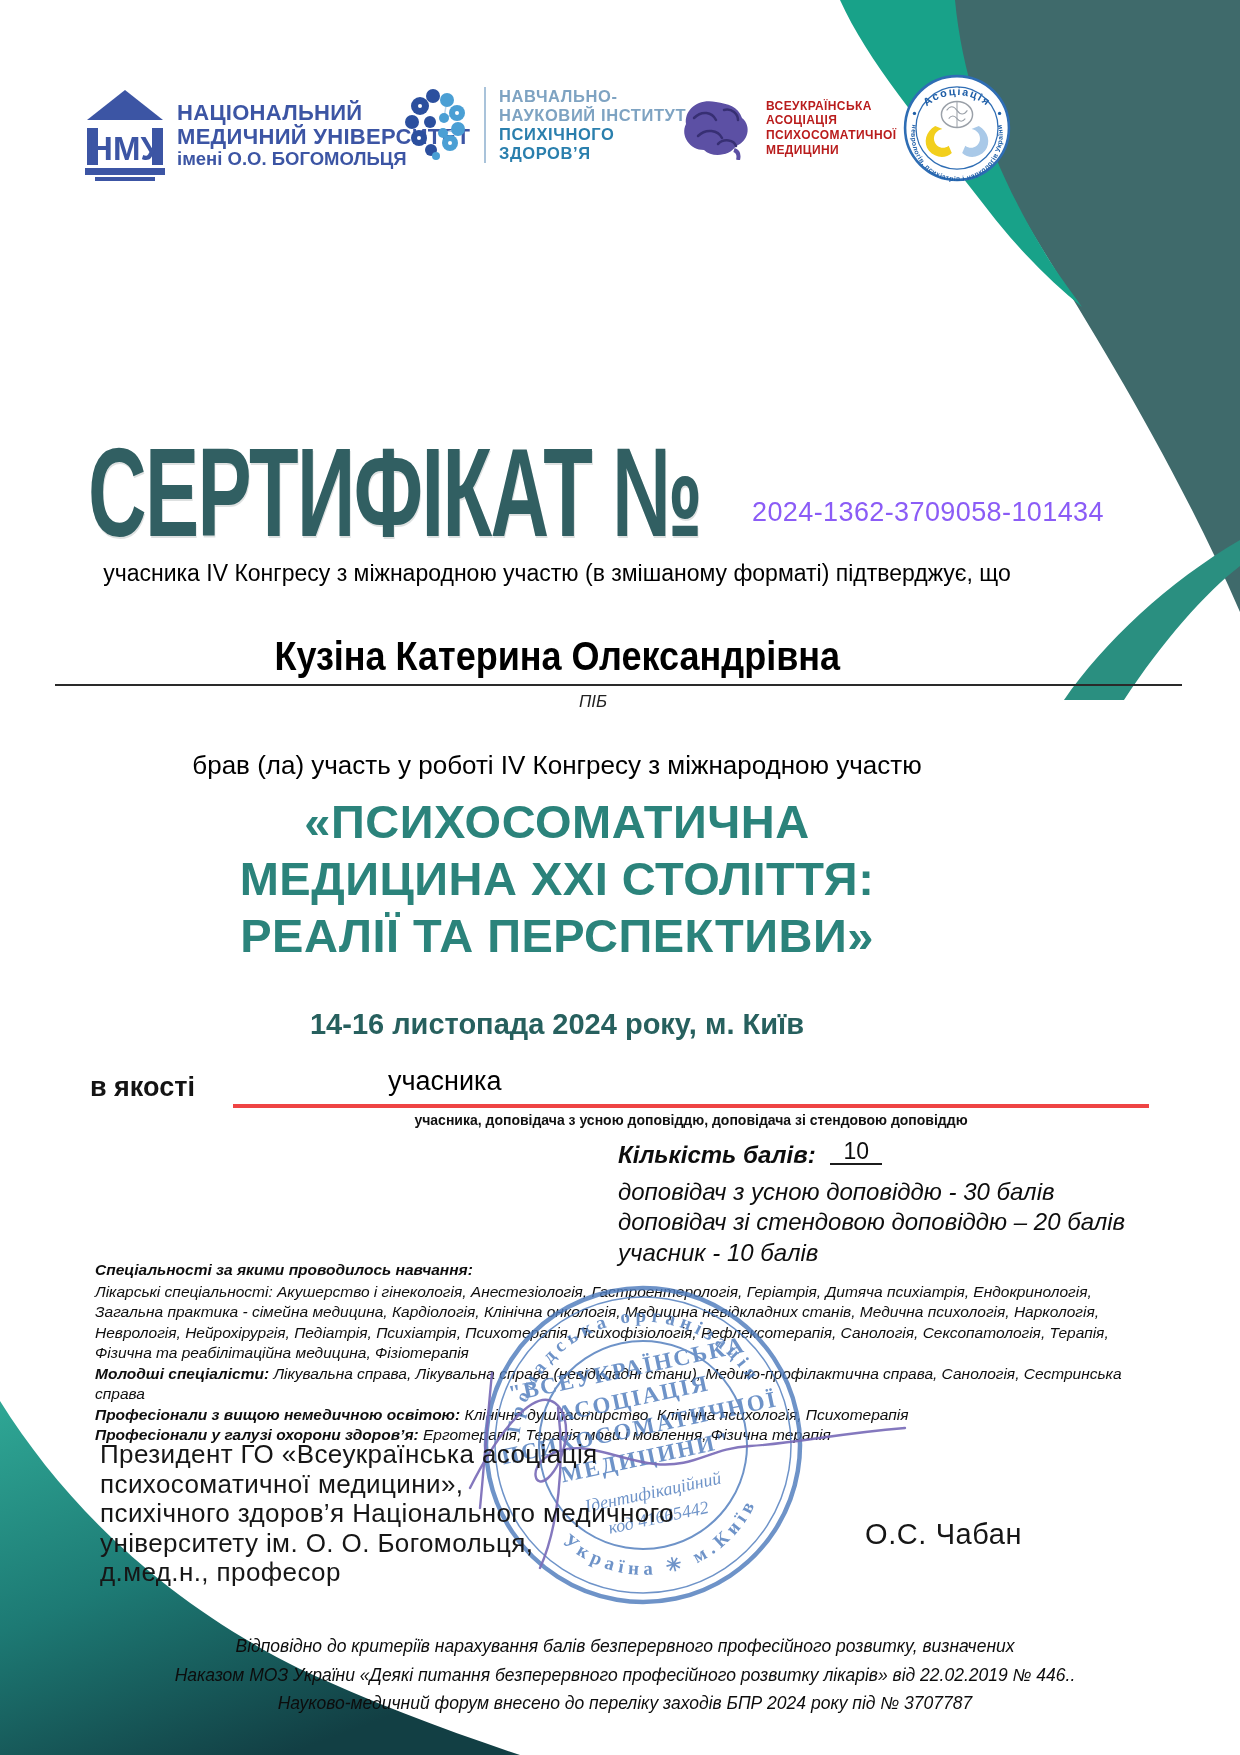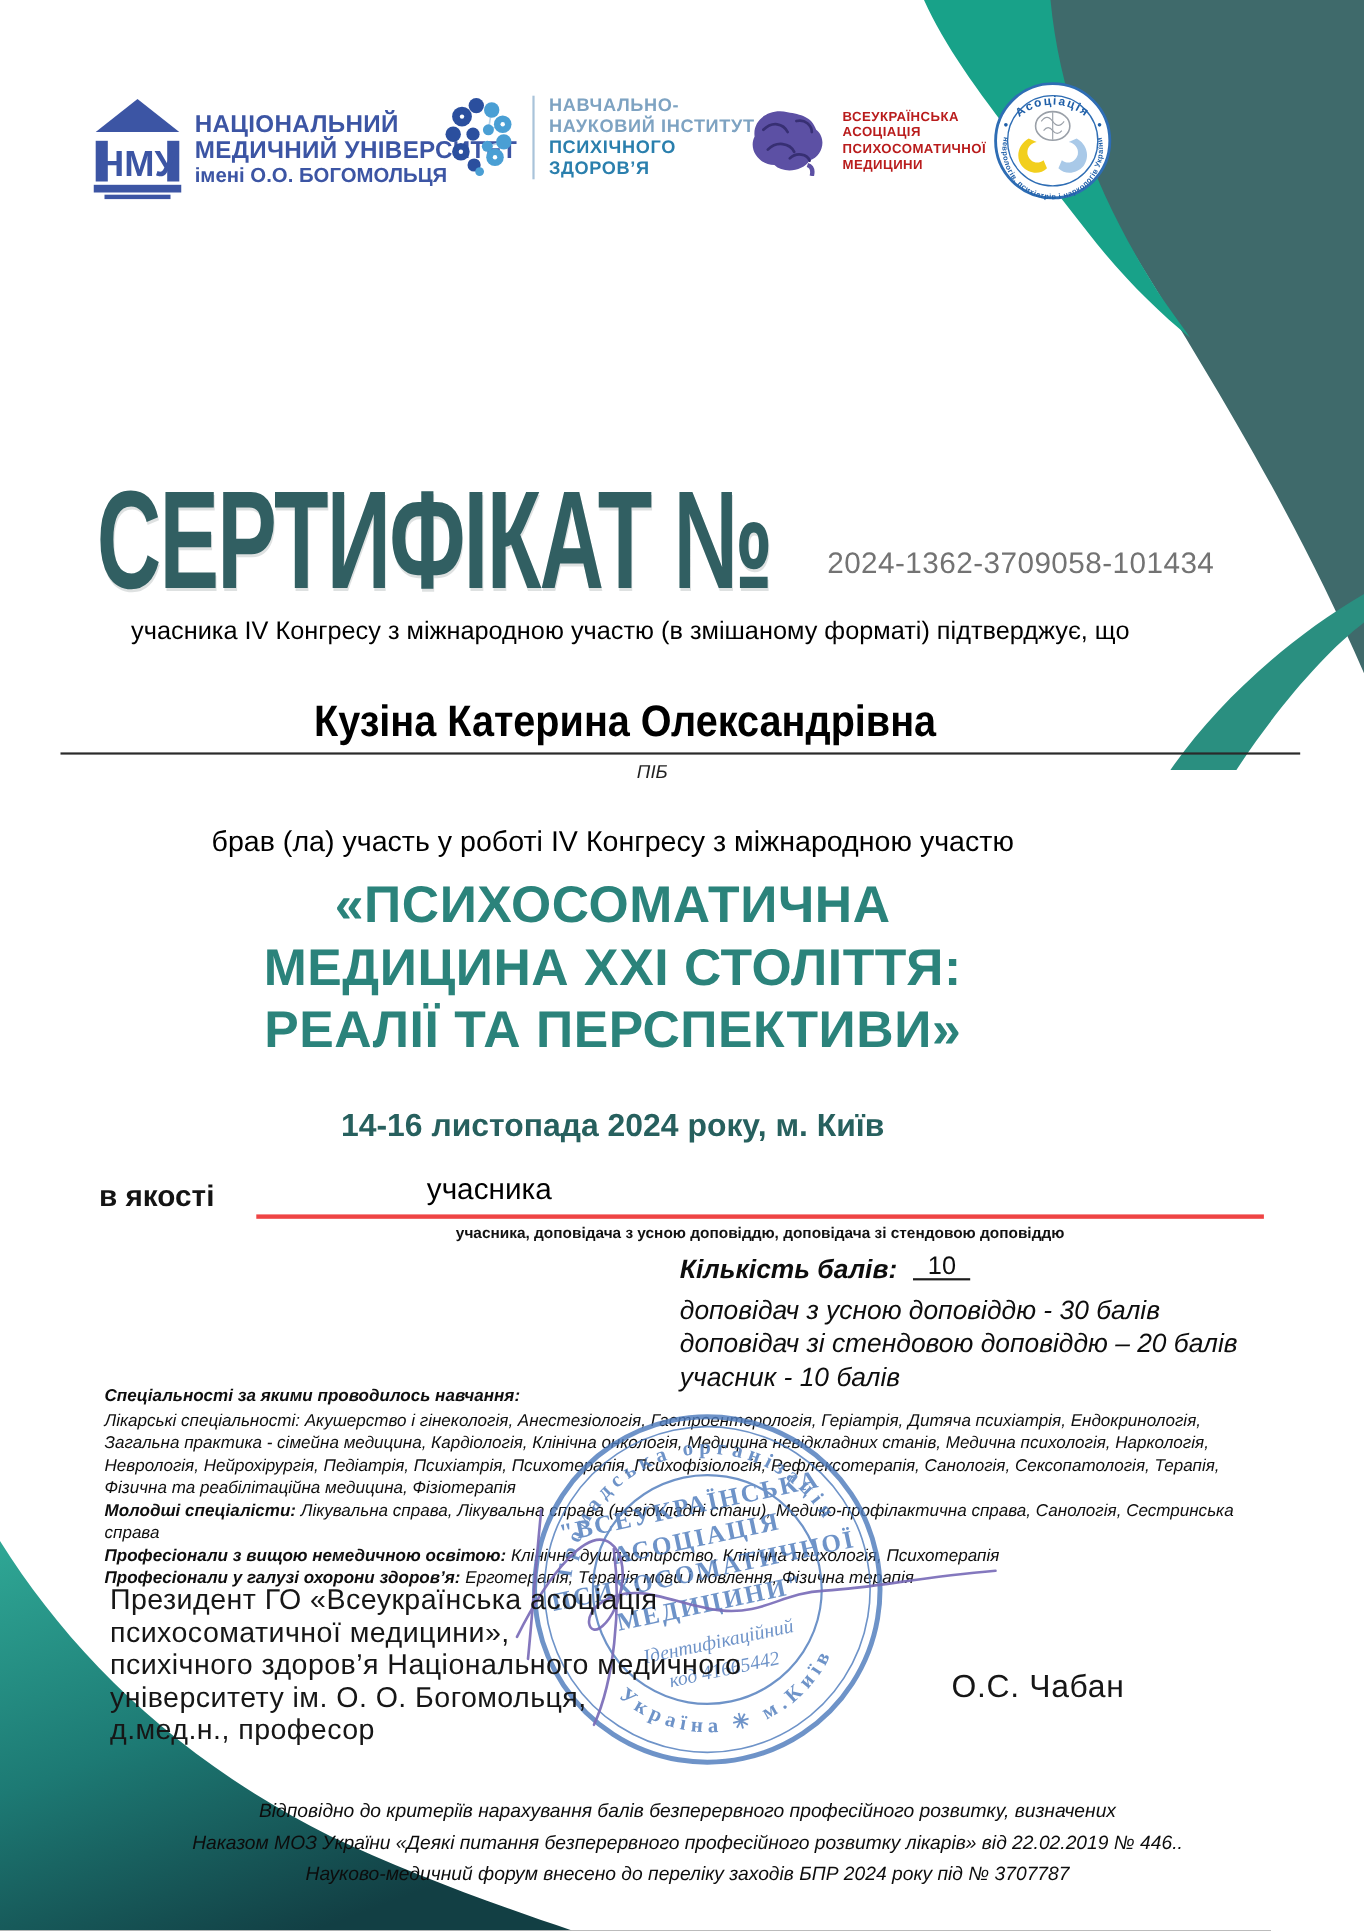--- a/index.html
+++ b/index.html
@@ -30,26 +30,26 @@
   .uapm-text{color:#b91c1c; font-weight:800; font-size:12px; line-height:1.22; letter-spacing:.4px;}
   .logo-assoc{left:903px; top:-6px;}
 
   
   .big-title{left:88px; top:420px; white-space:nowrap;}
   .big-title span{
     display:inline-block; font-size:104px; font-weight:800; letter-spacing:-2px;
     color:var(--title-teal); transform:scale(.78,1.22); transform-origin:top left;
     text-shadow:1px 2px 0 rgba(20,45,45,.14);
   }
-  .cert-number{left:752px; top:497px; font-size:27px; letter-spacing:.4px; color:#737373;}
-
-  .subtitle{left:0; top:560px; width:1114px; text-align:center; font-size:23px; color:#000;margin-left:16px;}
-
-  
-  .name{left:0; top:634px; width:1114px; text-align:center; font-size:40px; font-weight:bold; color:#000;margin-left:11px;}
+  .cert-number{left:752px; top:497px; font-size:27px; letter-spacing:.4px; color:#8b5cf6;}
+
+  .subtitle{left:0; top:560px; width:1114px; text-align:center; font-size:23px; color:#000;}
+
+  
+  .name{left:0; top:634px; width:1114px; text-align:center; font-size:40px; font-weight:bold; color:#000;}
   .name span{display:inline-block; transform:scaleX(.9);}
   .name-underline{left:55px; top:684px; width:1127px; border-top:2px solid #2a2a2a; height:0;}
   .pib{left:0; top:692px; width:1090px; text-align:center; font-style:italic; font-size:17px; color:#222;padding-left:48px;}
 
   .intro{left:0; top:750px; width:1114px; text-align:center; font-size:26px; color:#000;}
 
   .congress-title{left:0; top:793px; width:1114px; text-align:center;
     color:var(--congress-teal); font-weight:800; font-size:47px; line-height:57px; letter-spacing:.5px;}
   .congress-date{left:0; top:1008px; width:1114px; text-align:center;
     color:var(--date-teal); font-weight:bold; font-size:29px;}

